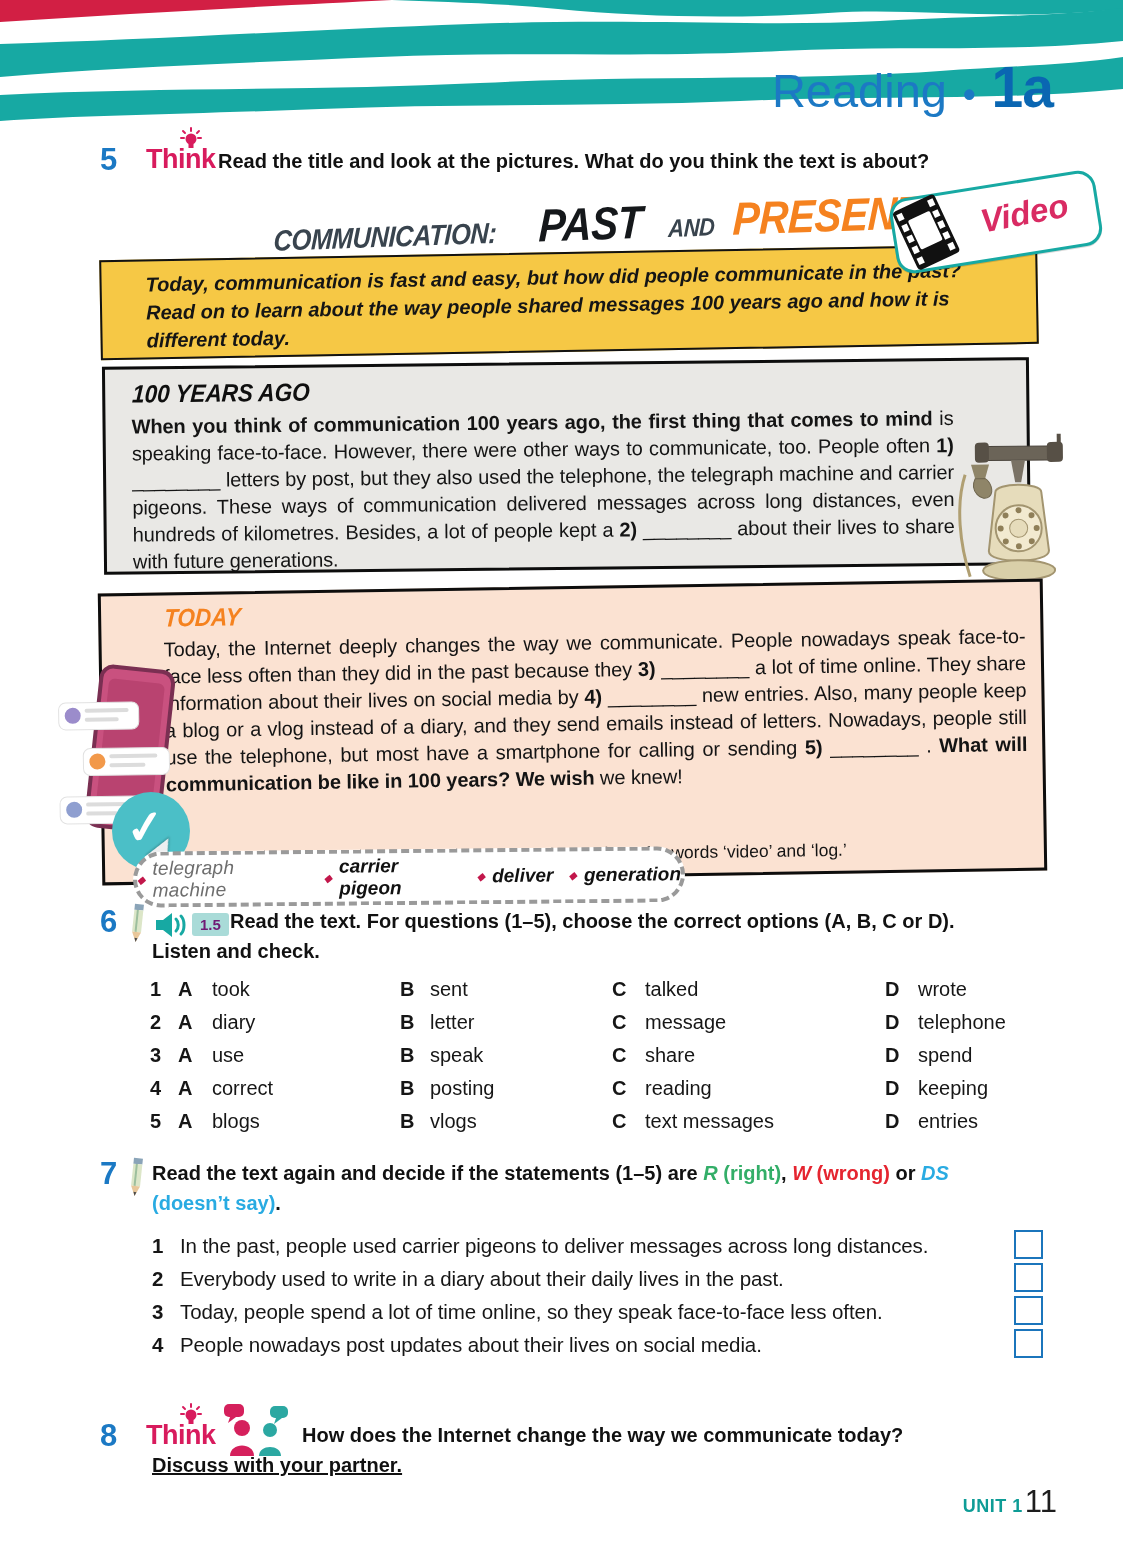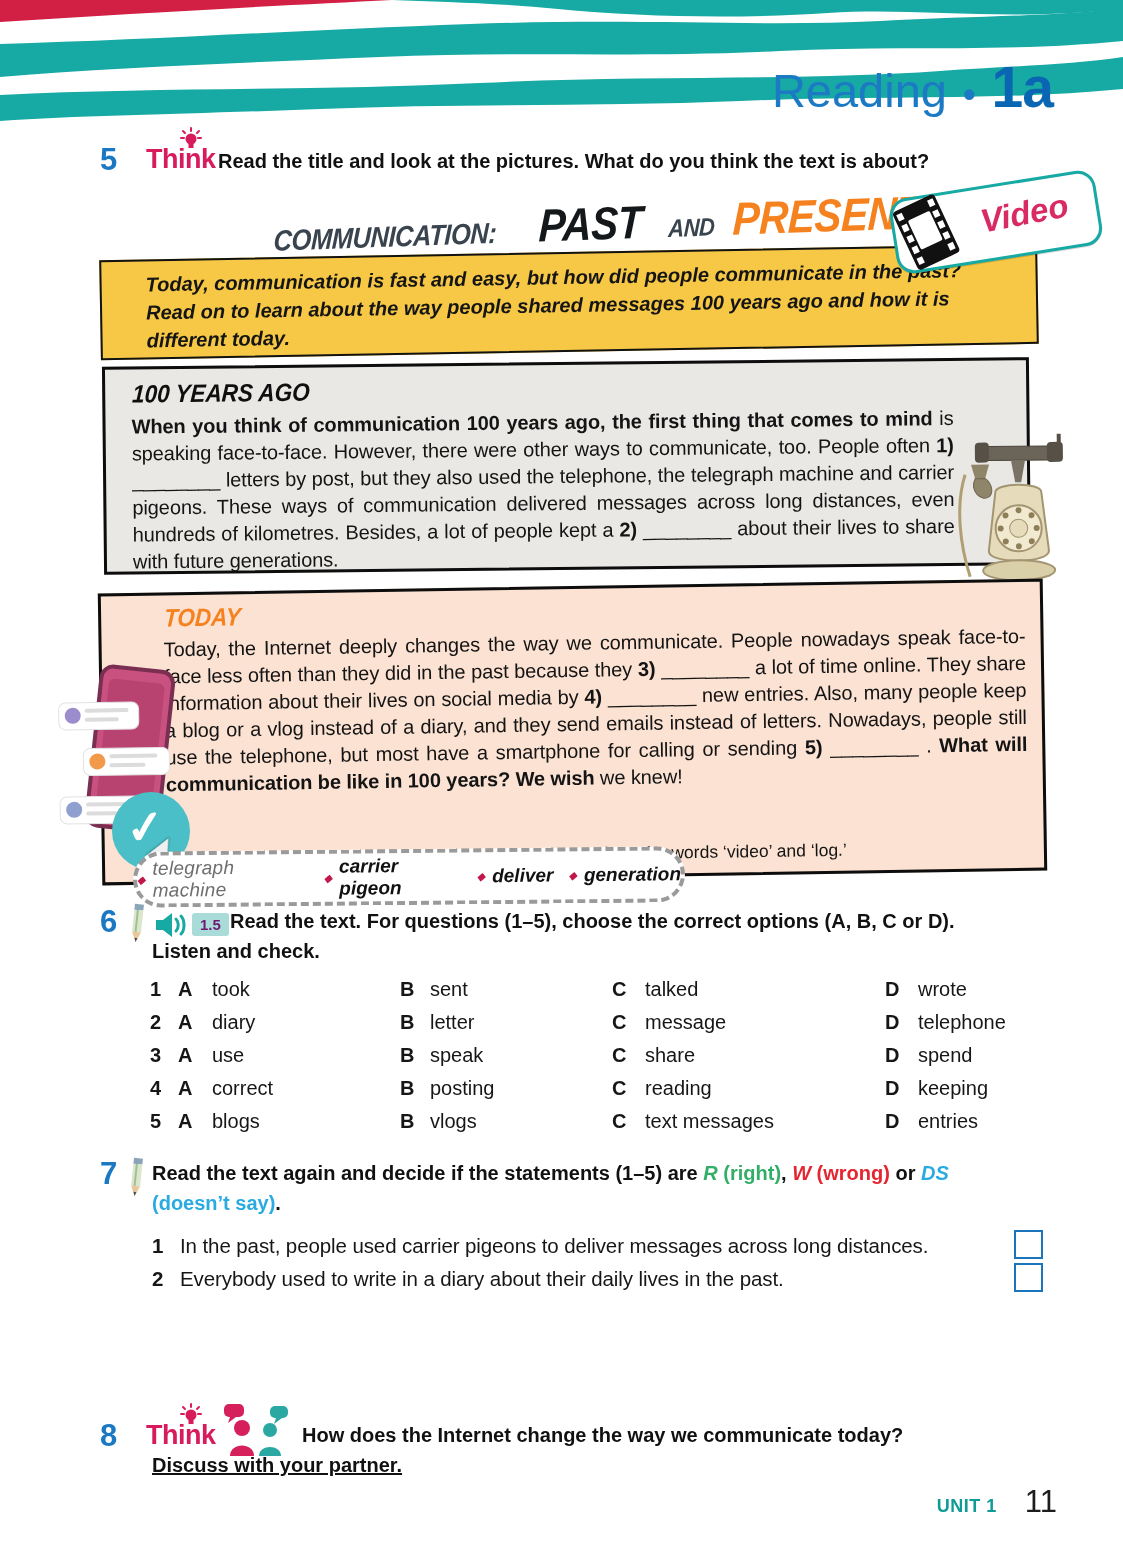--- a/index.html
+++ b/index.html
@@ -107,21 +107,21 @@
   .chk{position:absolute;left:862px;top:-4px;width:25px;height:25px;background:#fff;
        border:2px solid #1B75BC;display:inline-block;}
 
   
   .ex8-text{position:absolute;left:152px;top:1420px;width:900px;z-index:2;}
   .ex8-line1{display:block;margin-left:150px;}
   .ex8-line2{display:block;text-decoration:underline;}
   .partner-icon{position:absolute;left:218px;top:1404px;z-index:3;}
 
   
-  .footer{position:absolute;top:1484px;right:66px;display:flex;align-items:baseline;gap:28px;}
+  .footer{position:absolute;top:1484px;right:66px;display:flex;align-items:baseline;gap:2px;}
   .footer-unit{font-size:18px;font-weight:800;color:#0E9C96;letter-spacing:0.5px;}
   .footer-page{font-size:31px;font-weight:400;color:#1d1d1d;}
 
   
   .b{font-weight:700;}
   .i{font-style:italic;}
   .grn{color:#33AE68;}
   .red{color:#E52530;}
   .cyn{color:#29ABE2;}
 </style>
@@ -365,20 +365,28 @@
   <div class="instr ex7-instr"><span class="b">Read the text again and decide if the statements (1–5) are </span><span class="b i grn">R</span><span class="b grn"> (right)</span><span class="b">, </span><span class="b i red">W</span><span class="b red"> (wrong)</span><span class="b"> or </span><span class="b i cyn">DS</span><span class="b cyn"> (doesn’t say)</span><span class="b">.</span></div>
 
   <div class="stmt-row" style="top:1234px;">
     <span class="stmt-num">1</span><span>In the past, people used carrier pigeons to deliver messages across long distances.</span>
     <span class="chk"></span>
   </div>
   <div class="stmt-row" style="top:1267px;">
     <span class="stmt-num">2</span><span>Everybody used to write in a diary about their daily lives in the past.</span>
     <span class="chk"></span>
   </div>
+  <div class="stmt-row" style="top:1300px;">
+    <span class="stmt-num">3</span><span>Today, people spend a lot of time online, so they speak face-to-face less often.</span>
+    <span class="chk"></span>
+  </div>
+  <div class="stmt-row" style="top:1333px;">
+    <span class="stmt-num">4</span><span>People nowadays post updates about their lives on social media.</span>
+    <span class="chk"></span>
+  </div>
 
   <div class="ex-num abs" style="left:100px;top:1418px;">8</div>
   <div class="abs" style="left:146px;top:1420px;z-index:3;">
     <span class="think">Think</span>
     <svg class="bulb" width="26" height="24" viewBox="0 0 26 24">
       <g stroke="#D81B5D" stroke-width="2" stroke-linecap="round">
         <line x1="13" y1="1" x2="13" y2="4"></line>
           <line x1="5" y1="4" x2="7" y2="6"></line>
         <line x1="21" y1="4" x2="19" y2="6"></line>
           <line x1="3" y1="11" x2="6" y2="11"></line>

